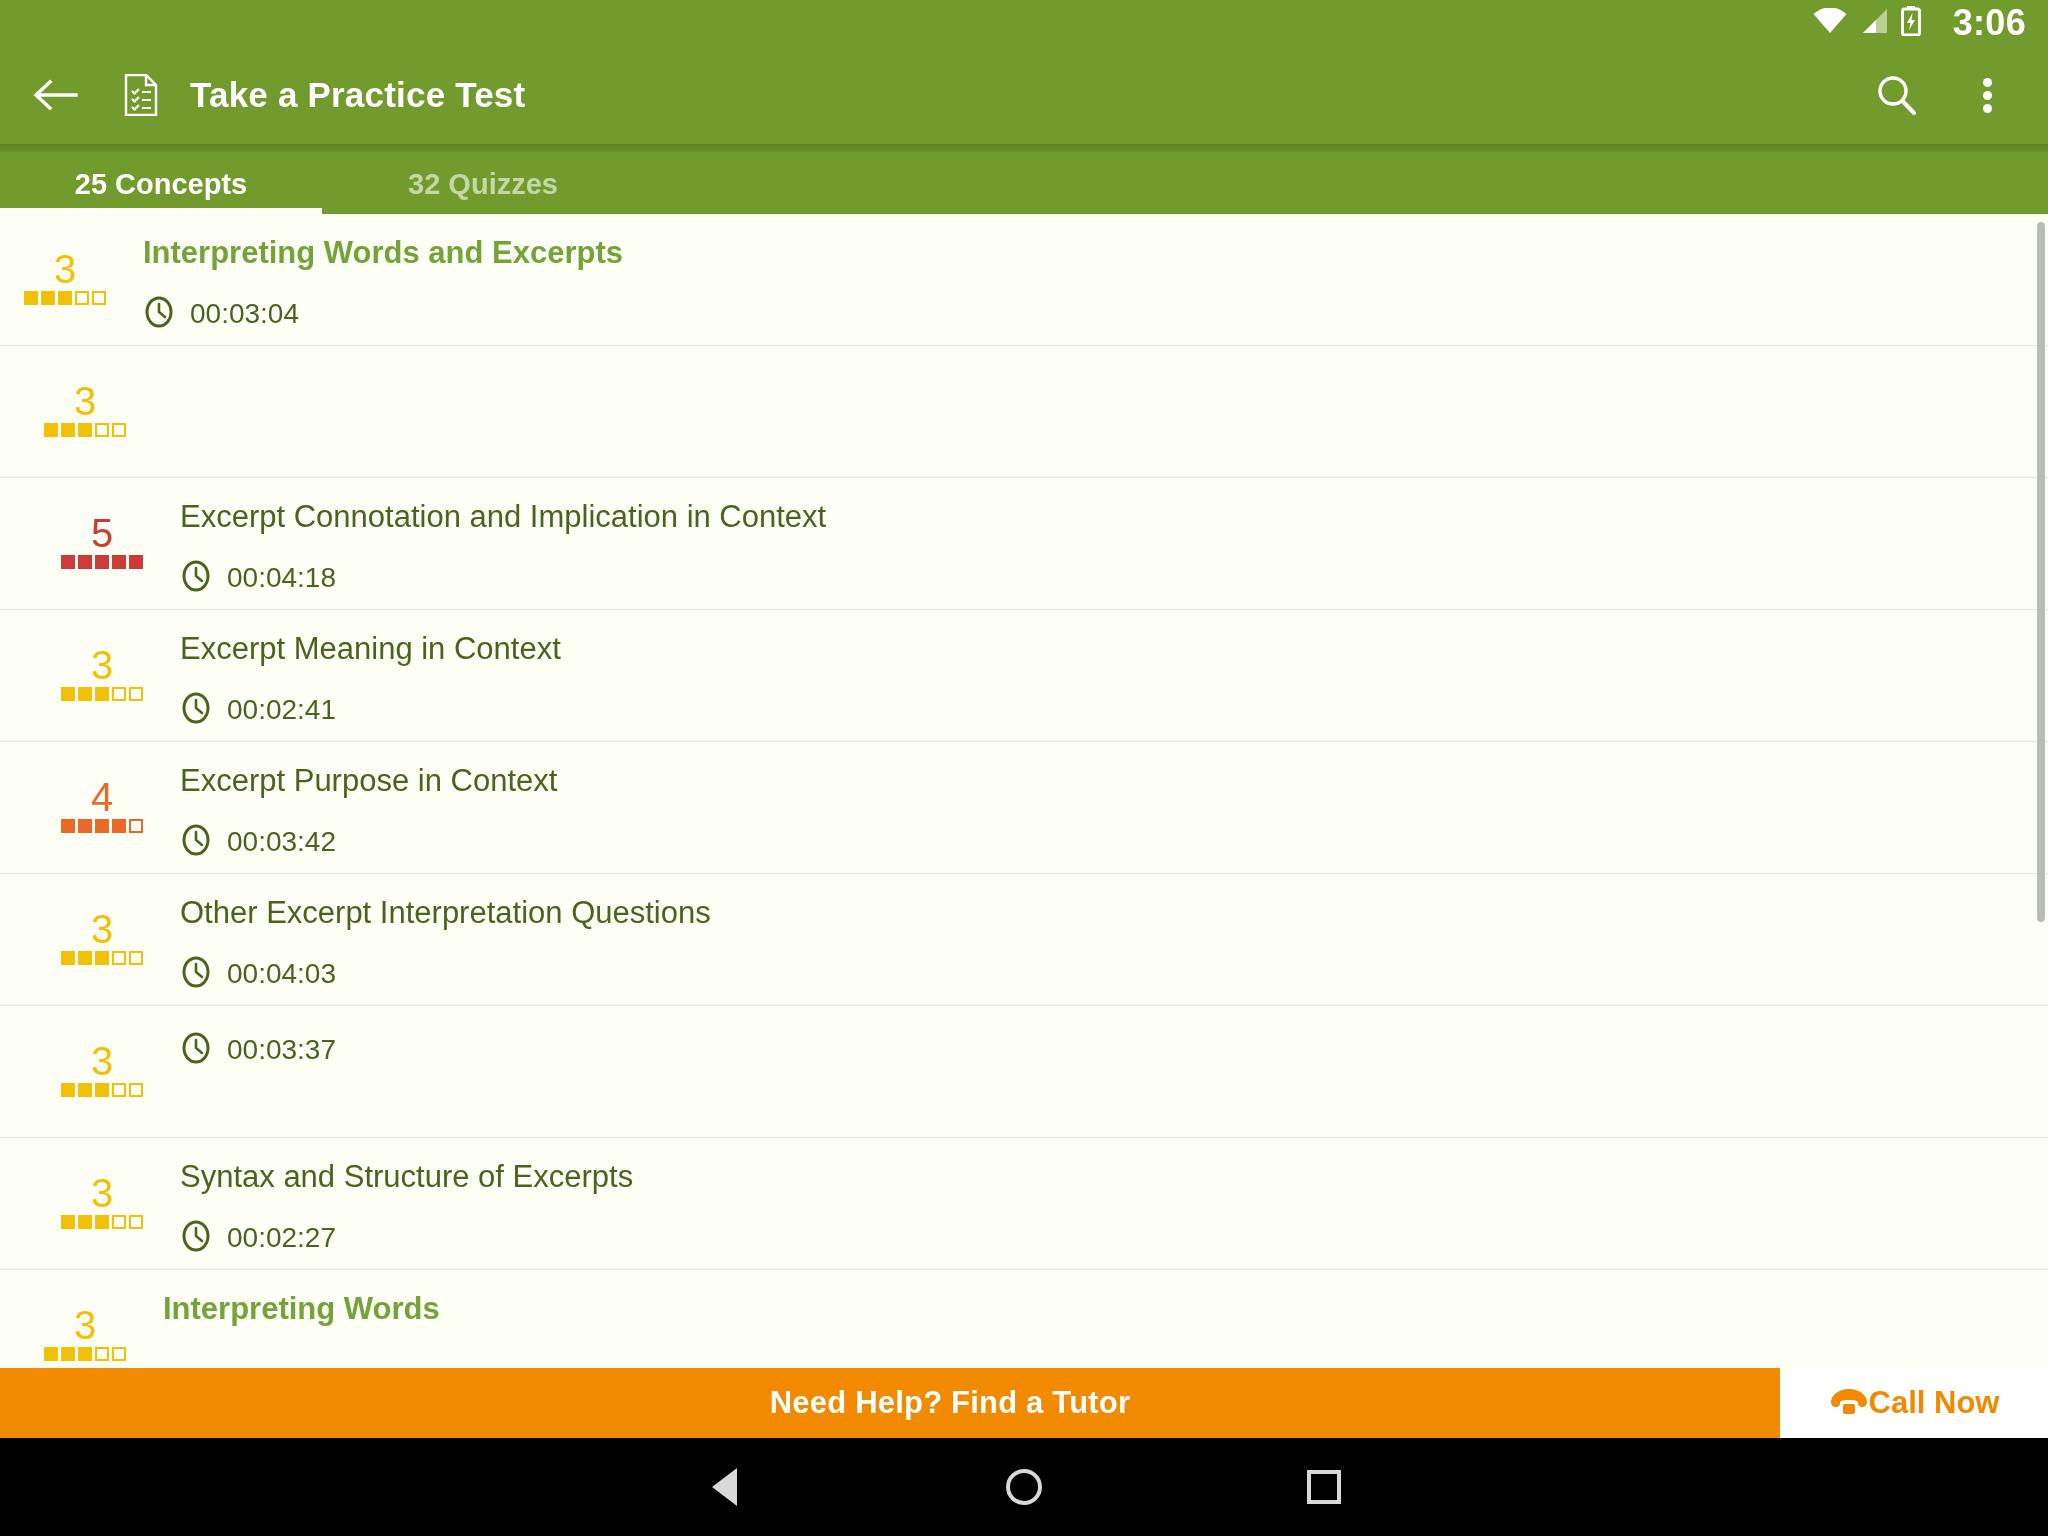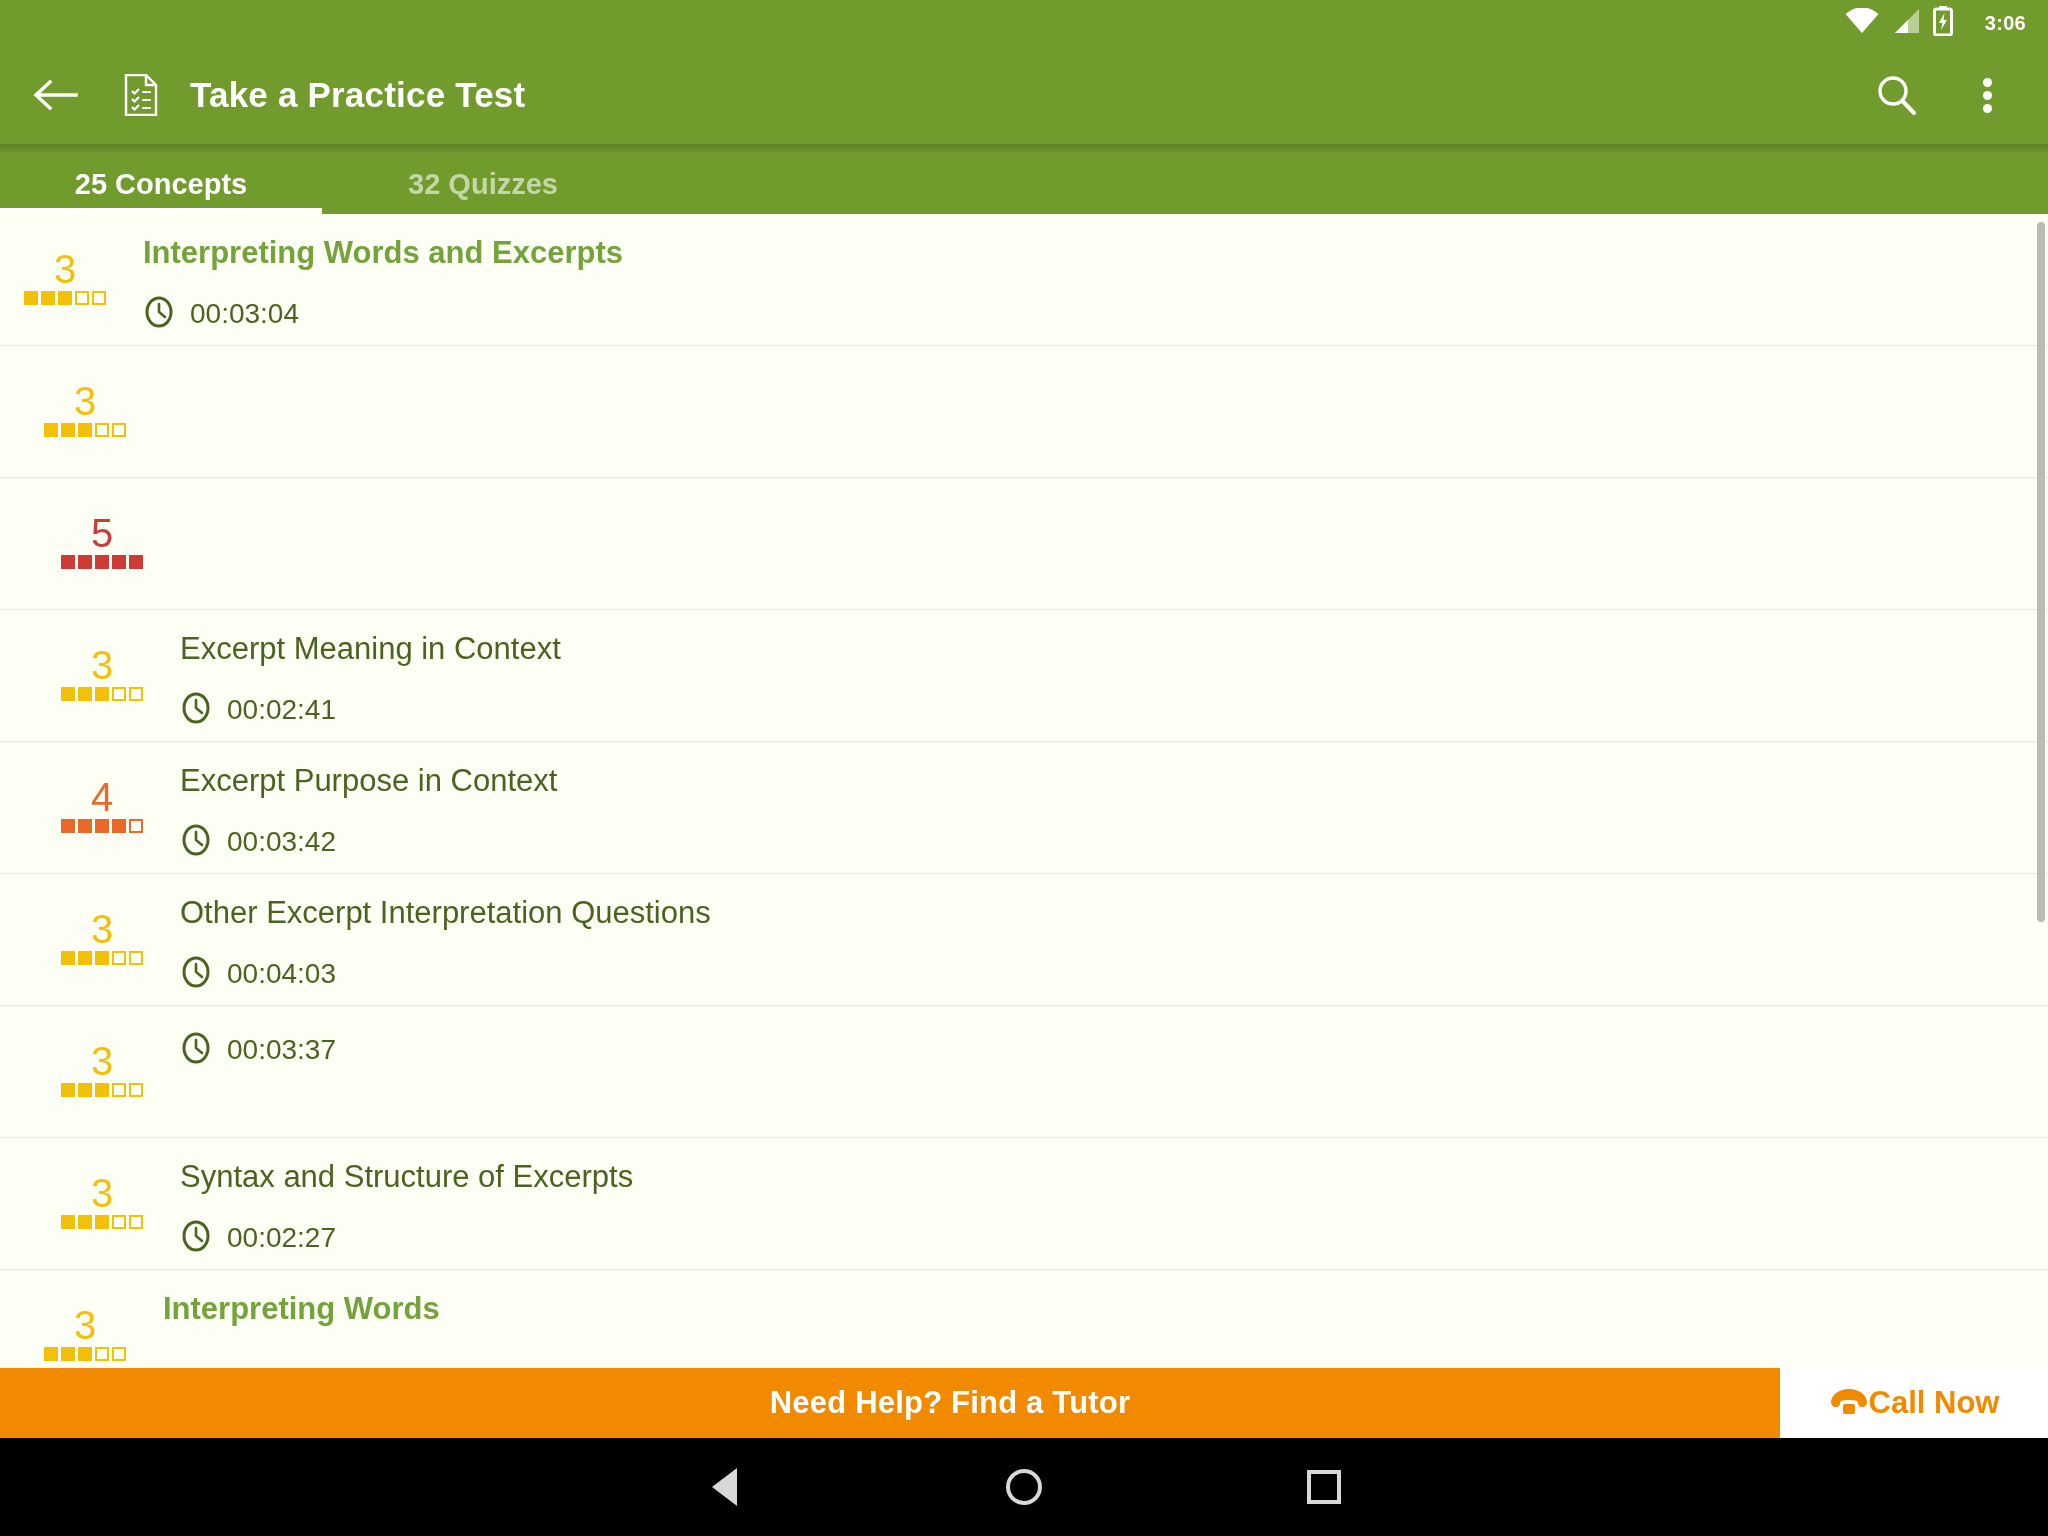--- a/index.html
+++ b/index.html
@@ -13,21 +13,21 @@
 
   
   .statusbar {
     position:absolute; top:0; left:0; width:2048px; height:46px;
     background:#729b2e;
     display:flex; align-items:center; justify-content:flex-end;
     padding-right:22px; gap:12px;
   }
   .sb-icon { display:block; }
   .sb-time {
-    color:#ffffff; font-size:20px; font-weight:bold;
+    color:#ffffff; font-size:36px; font-weight:bold;
     letter-spacing:0.3px; line-height:1; margin-left:20px;
   }
 
   
   .actionbar {
     position:absolute; top:46px; left:0; width:2048px; height:98px;
     background:#729b2e;
     display:flex; align-items:center;
   }
   .ab-back { width:110px; display:flex; align-items:center; justify-content:center; cursor:pointer; }
@@ -232,20 +232,30 @@
         <div class="rating" style="left: 47px; color: rgb(204, 59, 54);">
           <div class="num">5</div>
           <div class="sqwrap">
             <span class="sq on"></span>
             <span class="sq on"></span>
             <span class="sq on"></span>
             <span class="sq on"></span>
             <span class="sq on"></span>
           </div>
         </div>
+        <div class="rowbody" style="left: 180px;">
+          <div class="rowtitle">Excerpt Connotation and Implication in Context</div>
+          <div class="timeline">
+            <span><svg width="32" height="32" viewBox="0 0 32 32">
+                <ellipse cx="16" cy="16" rx="12" ry="14" fill="none" stroke="#4c6220" stroke-width="3"></ellipse>
+                <path d="M16 8 V16 L22 21" fill="none" stroke="#4c6220" stroke-width="2.6" stroke-linecap="round"></path>
+              </svg></span>
+            <span class="timetext">00:04:18</span>
+          </div>
+        </div>
       </div>
       <div class="row">
         <div class="rating" style="left: 47px; color: rgb(242, 192, 9);">
           <div class="num">3</div>
           <div class="sqwrap">
             <span class="sq on"></span>
             <span class="sq on"></span>
             <span class="sq on"></span>
             <span class="sq"></span>
             <span class="sq"></span>

